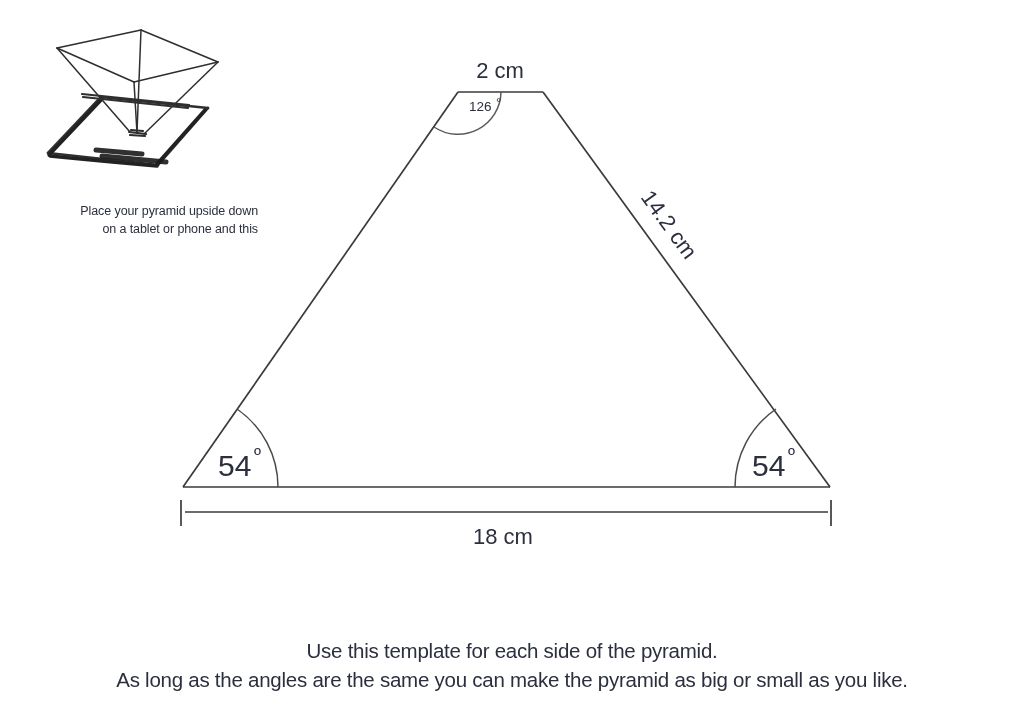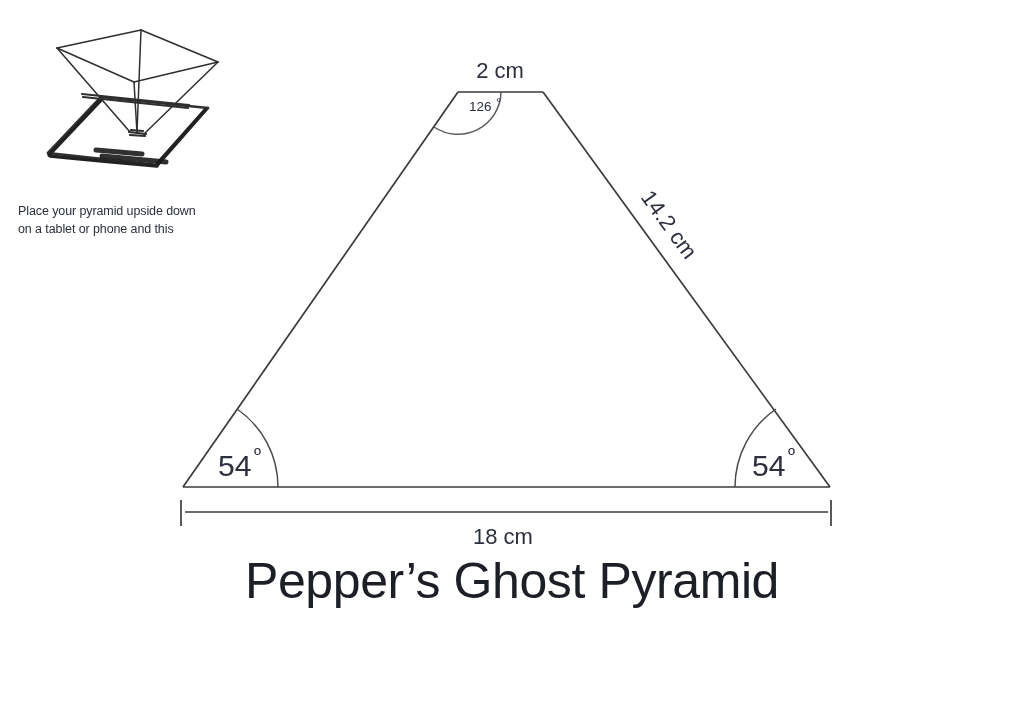--- a/index.html
+++ b/index.html
@@ -23,21 +23,21 @@
     left: 18px;
     top: 22px;
     width: 240px;
   }
   #sketch-figure {
     display: block;
     margin: 0 auto;
   }
   #sketch-caption {
     margin-top: 6px;
-    text-align: left;
+    text-align: right;
     font-size: 12.5px;
     line-height: 1.42;
     color: #2b2f3e;
     letter-spacing: -0.1px;
   }
   #sketch-caption div { white-space: nowrap; }
 
   
   #diagram {
     position: absolute;
@@ -190,16 +190,19 @@
       <text class="angle-label-big" x="218" y="476" text-anchor="start">54</text>
       <text class="angle-deg-big" x="254" y="461" text-anchor="start">º</text>
     </g>
 
     <g>
       <text class="angle-label-big" x="752" y="476" text-anchor="start">54</text>
       <text class="angle-deg-big" x="788" y="461" text-anchor="start">º</text>
     </g>
   </svg>
 
-  <div id="title">Pepper’s Ghost Pyramid</div>
-
+
+  <div id="subtitle">
+    <div>Use this template for each side of the pyramid.</div>
+    <div>As long as the angles are the same you can make the pyramid as big or small as you like.</div>
+  </div>
 
 </div>
 
 </body></html>

